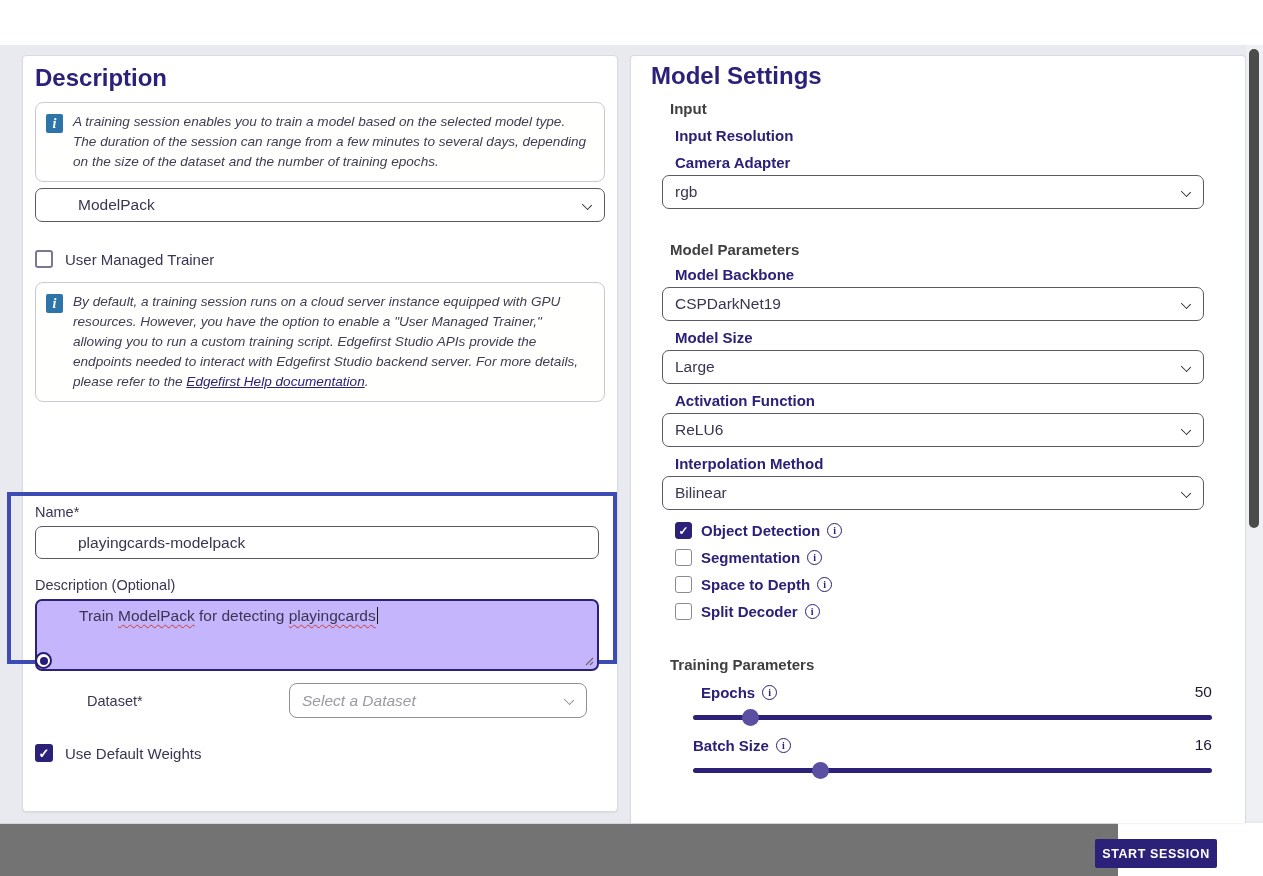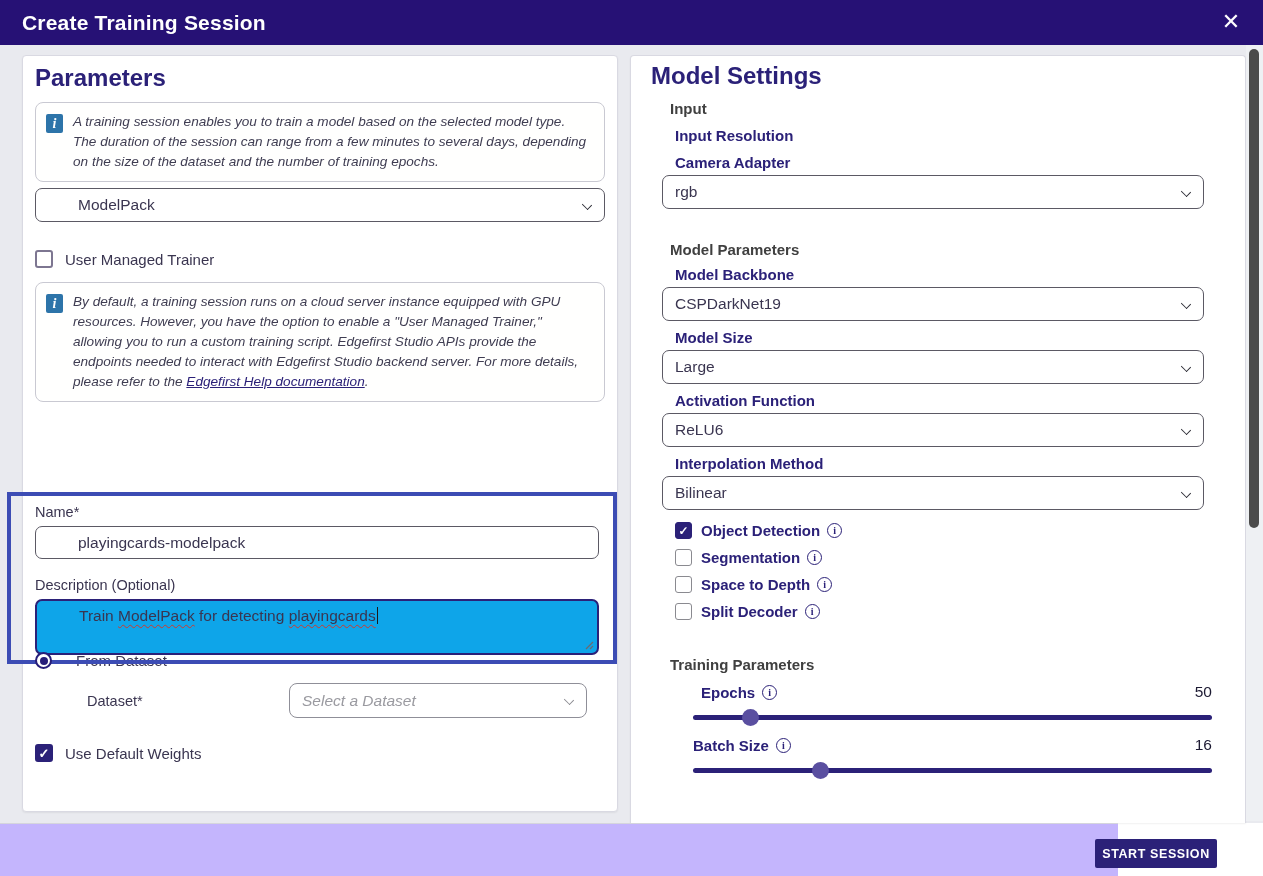--- a/index.html
+++ b/index.html
@@ -45,22 +45,22 @@
   .cb { width:18px; height:18px; border:2px solid #7d7691; border-radius:3px; background:#fff; flex:0 0 auto; cursor:pointer; }
   .cb.checked { background:#2b2178; border-color:#2b2178; color:#fff; display:flex; align-items:center; justify-content:center;
                 font-size:13px; font-weight:bold; }
   .cb-label { font-size:15px; color:#3a3550; }
   .radio { width:17px; height:17px; border-radius:50%; border:2px solid #261d79; background:#fff; position:relative; flex:0 0 auto; cursor:pointer; }
   .radio.on::after { content:""; position:absolute; left:2.5px; top:2.5px; width:8px; height:8px; border-radius:50%; background:#261d79; }
 
   
   .tinput { width:100%; height:33px; border:1px solid #5b5964; border-radius:7px; padding:0 12px; font-size:15.5px;
             color:#3a3550; font-family:"Liberation Sans", sans-serif; background:#fff; }
-  .tarea { position:relative; width:100%; height:56px; border:2px solid #2b2178; border-radius:7px; padding:6px 12px;
-           font-size:15.5px; color:#3a3550; background:#0ea5e9; }
+  .tarea { position:relative; width:100%; height:72px; border:2px solid #2b2178; border-radius:7px; padding:6px 12px;
+           font-size:15.5px; color:#3a3550; background:#c4b5fd; }
   .misspell { text-decoration:underline; text-decoration-style:wavy; text-decoration-color:#d03a2c;
               text-decoration-thickness:1px; text-underline-offset:3px; }
   .caret { display:inline-block; width:1.5px; height:17px; background:#1a1a1a; vertical-align:text-bottom; margin-left:1px; }
   .resize-h { position:absolute; right:3px; bottom:3px; }
 
   
   .hl-box { position:absolute; left:-16px; top:436px; width:610px; height:172px; border:4px solid #3c4cb4; background:transparent; }
   .hl-inner { position:absolute; left:24px; top:8px; width:564px; }
 
   
@@ -76,45 +76,41 @@
   .r-cb-label { font-size:15px; font-weight:bold; color:#2b2178; display:flex; align-items:center; gap:7px; }
 
   
   .slider-block { margin-left:42px; width:519px; }
   .slider-head { display:flex; justify-content:space-between; align-items:center; }
   .slider-val { font-size:15.5px; color:#1d1b33; }
   .track { position:relative; height:5px; background:#2b2178; border-radius:3px; margin-top:14px; cursor:pointer; }
   .thumb { position:absolute; top:-6px; width:17px; height:17px; border-radius:50%; background:#5a4fa0; cursor:grab; }
 
   
-  .footer { position:absolute; left:0; top:823px; width:1118px; height:53px; background:#c4b5fd; border-top:1px solid #d5d5dc; }
+  .footer { position:absolute; left:0; top:823px; width:1118px; height:53px; background:#737373; border-top:1px solid #d5d5dc; }
   .start-btn { position:absolute; left:1095px; top:15px; width:122px; height:29px; background:#2b2178; color:#fff;
                border:none; font-family:"Liberation Sans", sans-serif; font-size:12.5px; font-weight:bold;
                letter-spacing:0.6px; border-radius:2px; cursor:pointer; }
 
   
   .sbar { position:absolute; right:0; top:45px; width:17px; height:776px; background:#eef0f3; }
   .sbar-thumb { position:absolute; left:3px; top:4px; width:10px; height:479px; background:#4b4b4b; border-radius:5px; cursor:grab; } .mt6{margin-top:6px;padding-left:42px;} .mt8{margin-top:8px;} .mt10{margin-top:10px;}
   .mt12{margin-top:12px;} .mt14{margin-top:14px;} .mt16{margin-top:16px;} .mt18{margin-top:18px;} .mt24{margin-top:24px;} .mt26{margin-top:26px;} .mt28{margin-top:28px;}
   .mt32{margin-top:32px;} .mt36{margin-top:36px;}
 </style>
 </head>
 <body>
 
 <div class="screen">
 
-  <div class="hdr">
-    <div class="hdr-title">Create Training Session</div>
-    <div class="hdr-close">✕</div>
-  </div>
 
   <div class="content-bg"></div>
 
   <div class="card card-left">
-    <h2 class="section">Parameters</h2>
+    <h2 class="section">Description</h2>
 
     <div class="infobox mt10">
       <span class="ib-icon">i</span>
       <span class="ib-text">A training session enables you to train a model based on the selected model type. The duration of the session can range from a few minutes to several days, depending on the size of the dataset and the number of training epochs.</span>
     </div>
 
     <div class="sel mt6">
       <span>ModelPack</span>
       <span class="chev"></span>
     </div>

